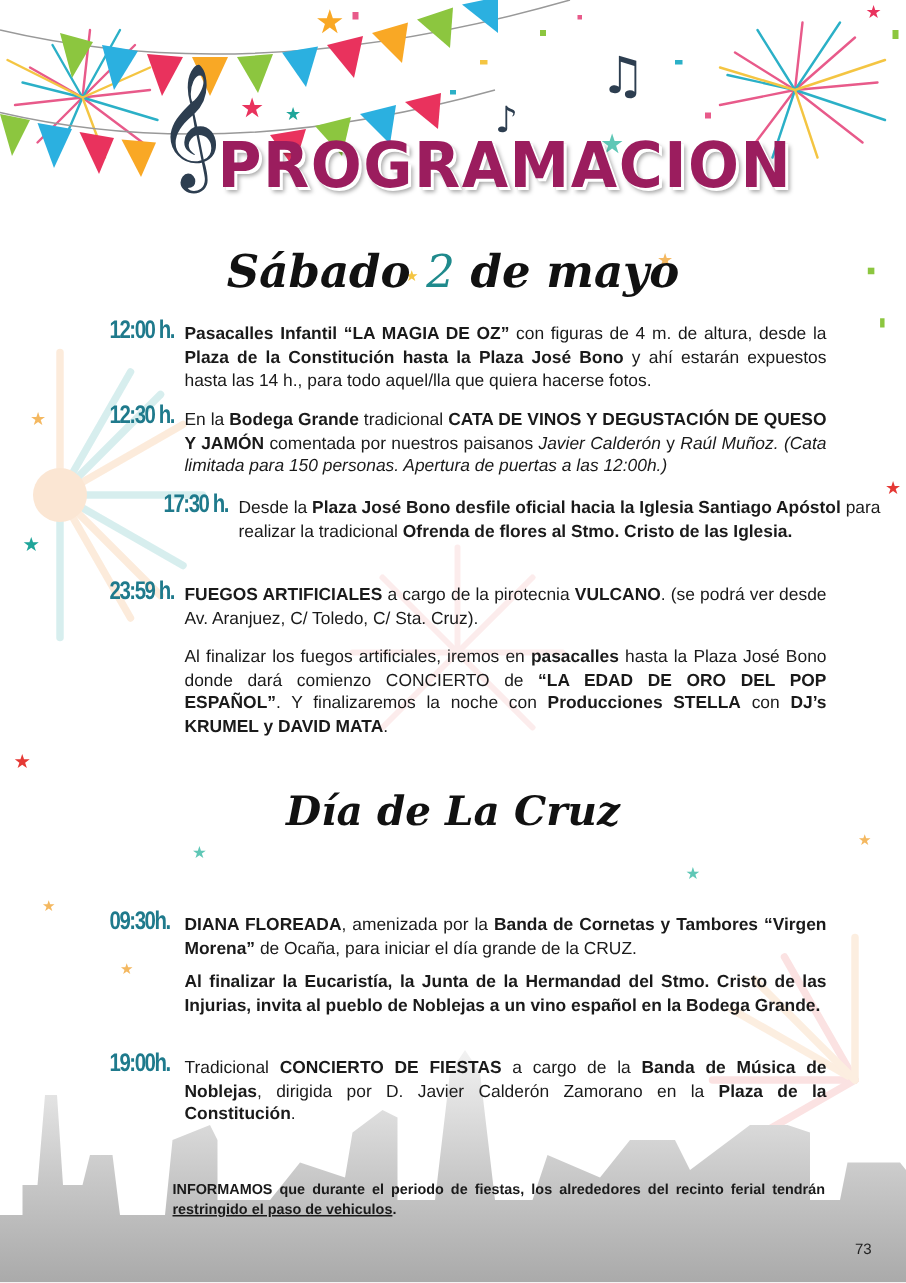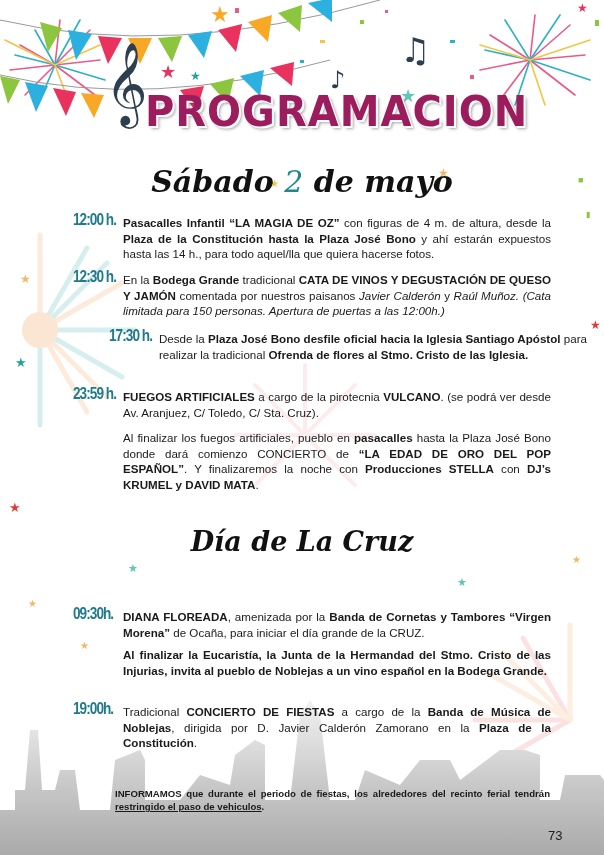--- a/index.html
+++ b/index.html
@@ -10,21 +10,21 @@
   .day-heading { position:absolute; left:0; width:604px; text-align:center; font-family:"DejaVu Serif", serif; font-style:italic; font-weight:bold; color:#111; }
   .day-heading .num { color:#1f8a8c; font-weight:normal; }
   .event { position:absolute; left:73px; width:478px; font-size:11.6px; line-height:15.6px; }
   .time { position:absolute; left:0; top:-3px; font-family:"Liberation Sans Narrow","Liberation Sans", sans-serif; font-size:17px; color:#1f7a8c; letter-spacing:-1.2px; transform:scaleX(0.8); transform-origin:left top; font-weight:bold; white-space:nowrap; }
   .desc { margin-left:50px; text-align:justify; }
   .desc p { margin:0 0 7px 0; }
   b { font-weight:bold; }
   i { font-style:italic; }
   .notice { position:absolute; left:115px; top:787px; width:435px; font-size:9.6px; line-height:13px; text-align:justify; font-weight:bold; z-index:3; }
   .notice u { text-decoration:underline; }
-  .pagenum { position:absolute; left:548px; top:828px; font-size:13px; color:#222; z-index:3; }
+  .pagenum { position:absolute; left:570px; top:828px; font-size:10px; color:#222; z-index:3; }
   .skyline { position:absolute; left:0; top:690px; width:604px; height:165px; z-index:1; }
   .content { z-index:2; }
 </style>
 </head>
 <body>
 
 <svg class="deco" style="left:-60px;top:230px;" width="200" height="200" viewBox="-100 -100 200 200">
   <g stroke-width="5" stroke-linecap="round" opacity="0.35">
     <line x1="0" y1="0" x2="95" y2="0" stroke="#8fd0d0"></line>
       <line x1="0" y1="0" x2="82" y2="-47" stroke="#f7c89b"></line>
@@ -175,21 +175,21 @@
     </div>
 </div>
 <div class="event content" style="top:389px;">
   <div class="time">23:59 h.</div>
   <div class="desc" style="">
       <p style="margin-bottom:10px;"><b>FUEGOS ARTIFICIALES</b><span> a cargo de la pirotecnia </span><b>VULCANO</b><span>. (se podrá ver desde Av. Aranjuez, C/ Toledo, C/ Sta. Cruz).</span></p>
     </div>
 </div>
 <div class="event content" style="top:430px;">
   <div class="desc">
-      <p><span>Al finalizar los fuegos artificiales, pueblo en </span><b>pasacalles</b><span> hasta la Plaza José Bono donde dará comienzo CONCIERTO de </span><b>“LA EDAD DE ORO DEL POP ESPAÑOL”</b><span>. Y finalizaremos la noche con </span><b>Producciones STELLA</b><span> con </span><b>DJ’s KRUMEL y DAVID MATA</b><span>.</span></p>
+      <p><span>Al finalizar los fuegos artificiales, iremos en </span><b>pasacalles</b><span> hasta la Plaza José Bono donde dará comienzo CONCIERTO de </span><b>“LA EDAD DE ORO DEL POP ESPAÑOL”</b><span>. Y finalizaremos la noche con </span><b>Producciones STELLA</b><span> con </span><b>DJ’s KRUMEL y DAVID MATA</b><span>.</span></p>
     </div>
 </div>
 
 <div class="day-heading content" style="top:524px;font-size:27px;line-height:36px;">
   <div>Día de La Cruz</div>
 </div>
 
 <div class="event content" style="top:609px;">
   <div class="time">09:30h.</div>
   <div class="desc">

